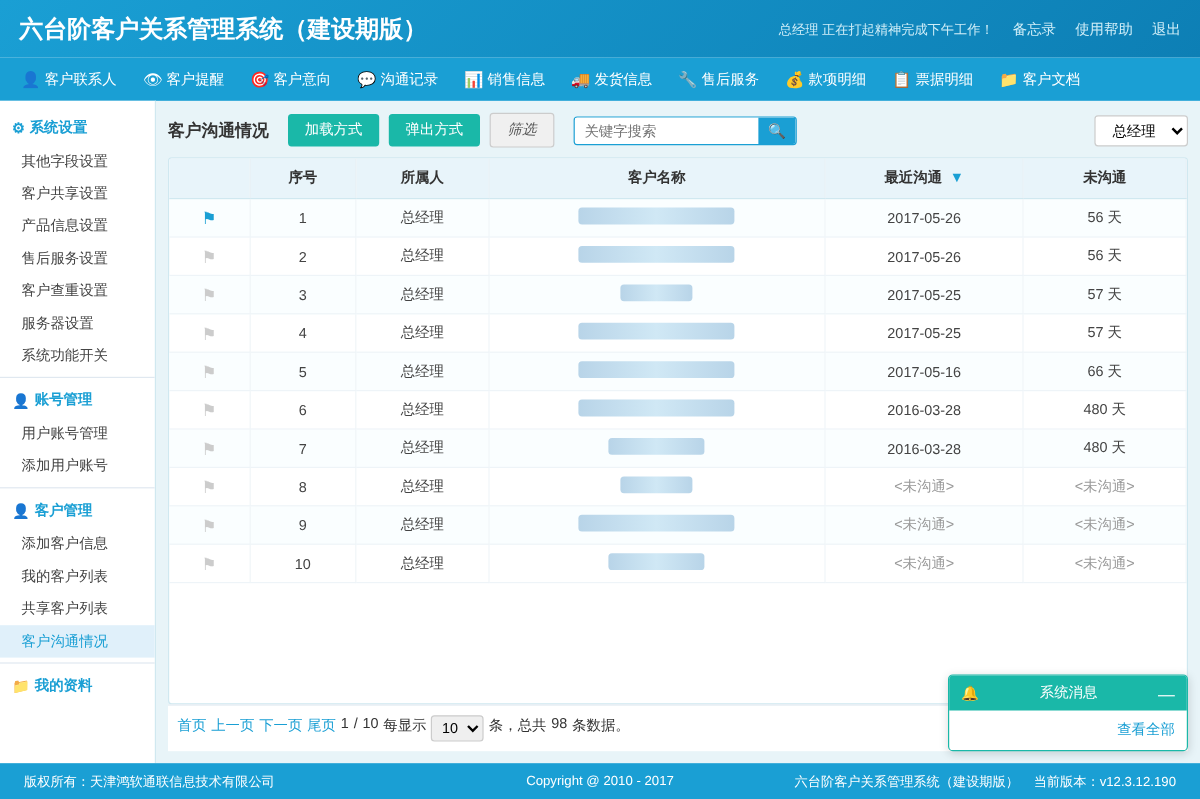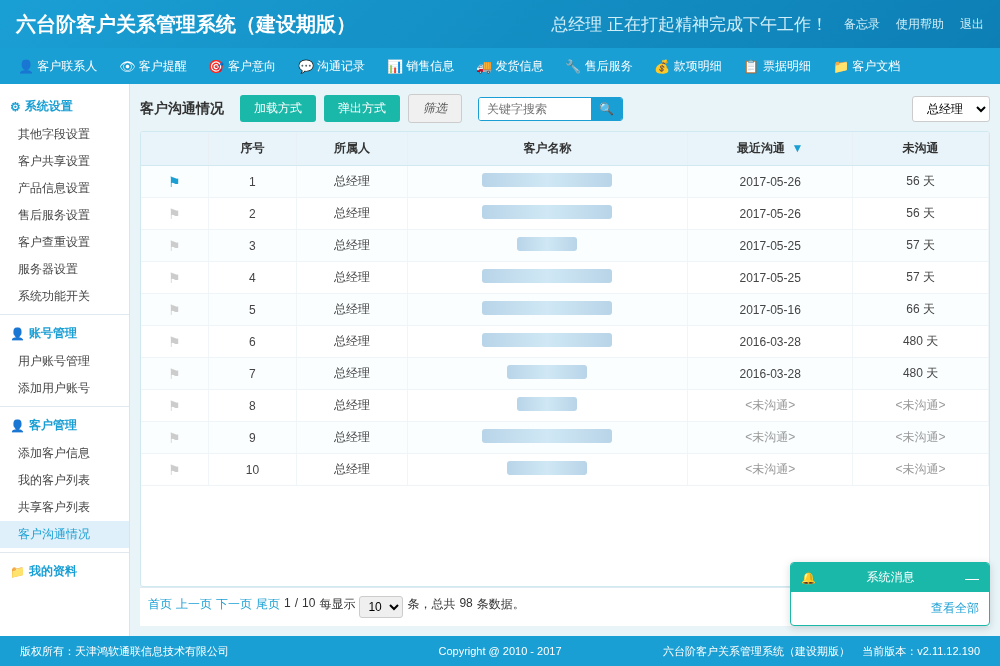--- a/index.html
+++ b/index.html
@@ -3,21 +3,21 @@
   <meta charset="utf-8">
   <style>
     * { box-sizing: border-box; margin: 0; padding: 0; }
     body { font-family: "Microsoft YaHei", SimSun, sans-serif; font-size: 12px; background: #e8f4f8; min-width: 1000px; }
 
     
     .header { background: linear-gradient(135deg, #1a9fd4 0%, #0d7fb5 100%); color: white; padding: 0 16px; display: flex; align-items: center; justify-content: space-between; height: 48px; }
     .header-title { font-size: 20px; font-weight: bold; color: white; }
     .header-right { display: flex; align-items: center; gap: 16px; font-size: 12px; }
     .header-right span { color: #d0eef8; cursor: pointer; }
-    .header-status { color: #ffe066; font-size: 17px; text-align: center; }
+    .header-status { color: #ffe066; font-size: 11px; text-align: center; }
 
     
     .navbar { background: #1a9fd4; padding: 0 8px; display: flex; align-items: center; height: 36px; gap: 2px; }
     .nav-item { display: flex; align-items: center; gap: 3px; padding: 4px 10px; color: white; cursor: pointer; font-size: 12px; border-radius: 3px; white-space: nowrap; }
     .nav-icon { font-size: 13px; }
 
     
     .main-layout { display: flex; height: calc(666px - 48px - 36px - 30px); }
 
     
@@ -29,21 +29,21 @@
 
     
     .content { flex: 1; display: flex; flex-direction: column; padding: 10px; overflow: hidden; }
 
     
     .content-header { display: flex; align-items: center; gap: 8px; margin-bottom: 8px; }
     .content-title { font-size: 14px; font-weight: bold; color: #333; margin-right: 8px; }
     .btn-teal { background: #1ab8a8; color: white; border: none; padding: 5px 14px; border-radius: 3px; cursor: pointer; font-size: 12px; }
     .btn-filter { background: #f0f0f0; color: #555; border: 1px solid #ccc; padding: 5px 14px; border-radius: 3px; cursor: pointer; font-size: 12px; font-style: italic; }
     .search-box { display: flex; align-items: center; border: 1px solid #1a9fd4; border-radius: 3px; overflow: hidden; margin-left: 8px; }
-    .search-input { border: none; outline: none; padding: 4px 8px; font-size: 12px; width: 112px; color: #999; }
+    .search-input { border: none; outline: none; padding: 4px 8px; font-size: 12px; width: 153px; color: #999; }
     .search-btn { background: #1a9fd4; color: white; border: none; padding: 4px 8px; cursor: pointer; font-size: 12px; }
     .dropdown-btn { background: white; border: 1px solid #ccc; padding: 4px 10px; border-radius: 3px; cursor: pointer; font-size: 12px; margin-left: auto; }
 
     
     .table-container { flex: 1; overflow-y: auto; background: white; border: 1px solid #d0e8f0; border-radius: 3px; }
     table { width: 100%; border-collapse: collapse; font-size: 12px; }
     thead tr { background: #e8f4fa; }
     th { padding: 8px 12px; text-align: center; color: #333; font-weight: bold; border-bottom: 1px solid #d0e8f0; border-right: 1px solid #e8f0f5; white-space: nowrap; }
     td { padding: 7px 12px; text-align: center; border-bottom: 1px solid #eef4f8; border-right: 1px solid #f0f5f8; color: #444; }
     tbody tr:nth-child(odd) { background: #fafeff; }
@@ -333,21 +333,21 @@
     </div>
   </div>
 </div>
 
 <div class="footer" style="position:relative;">
   <span>版权所有：天津鸿软通联信息技术有限公司</span>
   <span style="position:absolute;left:50%;transform:translateX(-50%);">Copyright @ 2010 - 2017</span>
   <span>
     <span>六台阶客户关系管理系统（建设期版）</span>
     &nbsp;&nbsp;
-    <span>当前版本：v2.11.12.190</span>
+    <span>当前版本：v12.3.12.190</span>
   </span>
 </div>
 
 <div class="sys-notify">
   <div class="sys-notify-header">
     <span>🔔</span>
     <span>系统消息</span>
     <span class="minus-btn">—</span>
   </div>
   <div class="sys-notify-body">

